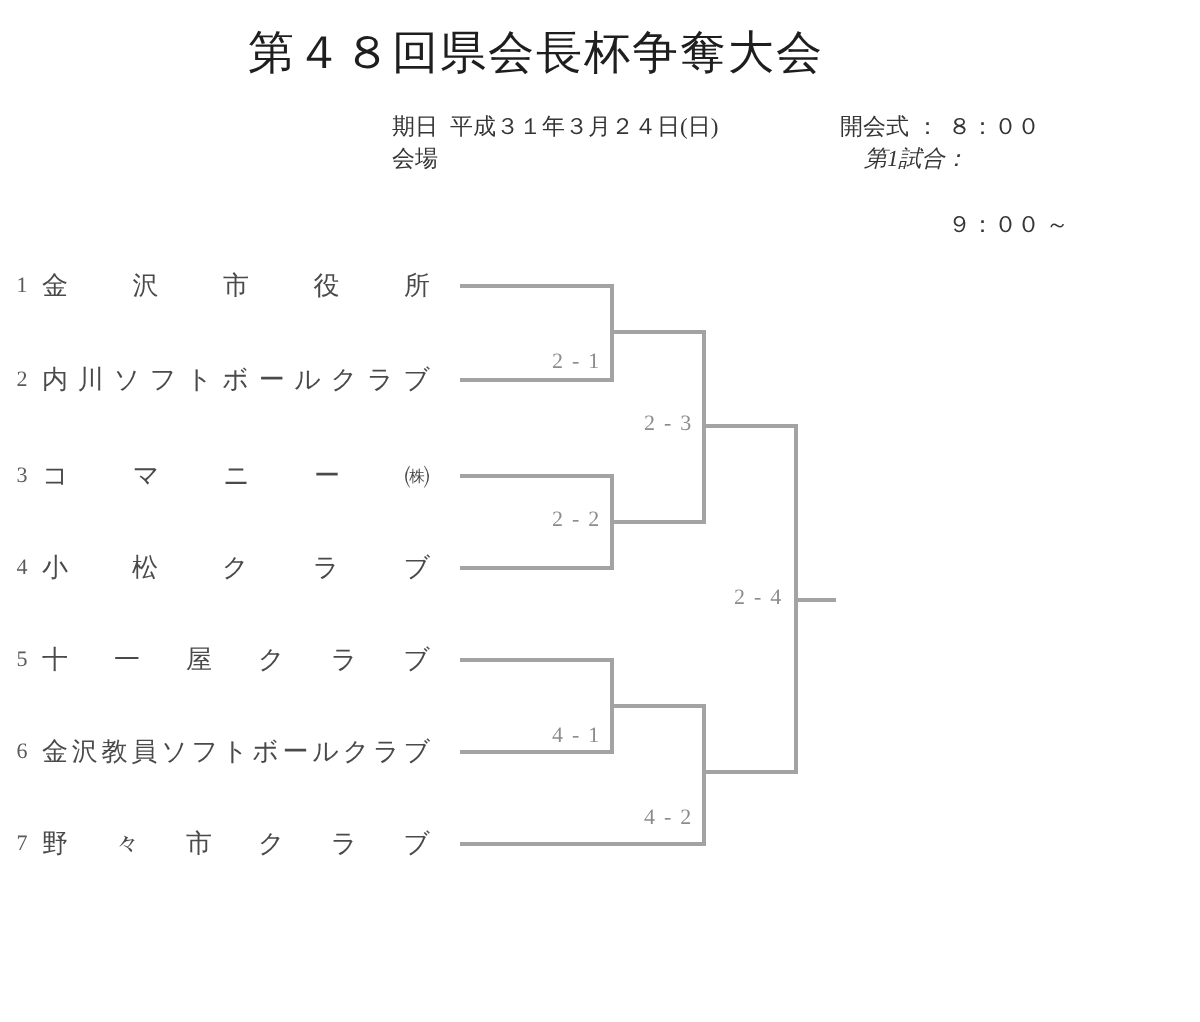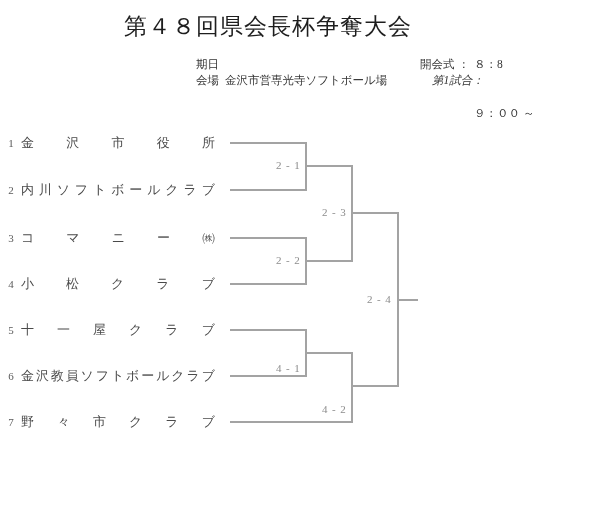--- a/index.html
+++ b/index.html
@@ -62,26 +62,26 @@
   }
 </style>
 </head>
 <body>
 
 <div class="page">
 
   <div class="title">第４８回県会長杯争奪大会</div>
 
   <div class="info-text" style="left:196px; top:57px;">期日</div>
+  <div class="info-text" style="left:225px; top:57px;">平成３１年３月２４日(日)</div>
   <div class="info-text" style="left:196px; top:73px;">会場</div>
-  <div class="info-text" style="left:225px; top:73px;">金沢市営専光寺ソフトボール場</div>
 
   <div class="info-text" style="left:420px; top:57px;">開会式</div>
   <div class="info-text" style="left:458px; top:57px;">：</div>
-  <div class="info-text" style="left:474px; top:57px;">８：8</div>
+  <div class="info-text" style="left:474px; top:57px;">８：００</div>
   <div class="info-text" style="left:432px; top:73px;font-style:italic;">第1試合：</div>
   <div class="info-text" style="left:474px; top:73px;margin-top:33px;">９：００ ～</div>
 
   <div class="team-row" style="left:0; top:135px; width:230px;">
     <span class="team-no">1</span>
     <span class="team-name">
         <span>金</span>
         <span>沢</span>
         <span>市</span>
         <span>役</span>
@@ -181,20 +181,20 @@
   <div class="line hline" style="left:305px; top:352px; width:48px;"></div>
 
   <div class="line vline" style="left:351px; top:165px; height:97px;"></div>
   <div class="line vline" style="left:351px; top:352px; height:71px;"></div>
   <div class="line hline" style="left:351px; top:212px; width:48px;"></div>
   <div class="line hline" style="left:351px; top:385px; width:48px;"></div>
 
   <div class="line vline" style="left:397px; top:212px; height:175px;"></div>
   <div class="line hline" style="left:397px; top:299px; width:21px;"></div>
 
-  <div class="game-label" style="left:276px; top:158px;">2-1</div>
+  <div class="game-label" style="left:276px; top:174px;">2-1</div>
   <div class="game-label" style="left:276px; top:253px;">2-2</div>
   <div class="game-label" style="left:276px; top:345px;margin-top:16px;">4-1</div>
   <div class="game-label" style="left:322px; top:205px;">2-3</div>
   <div class="game-label" style="left:322px; top:378px;margin-top:24px;">4-2</div>
   <div class="game-label" style="left:367px; top:292px;">2-4</div>
 
 </div>
 
 </body></html>

